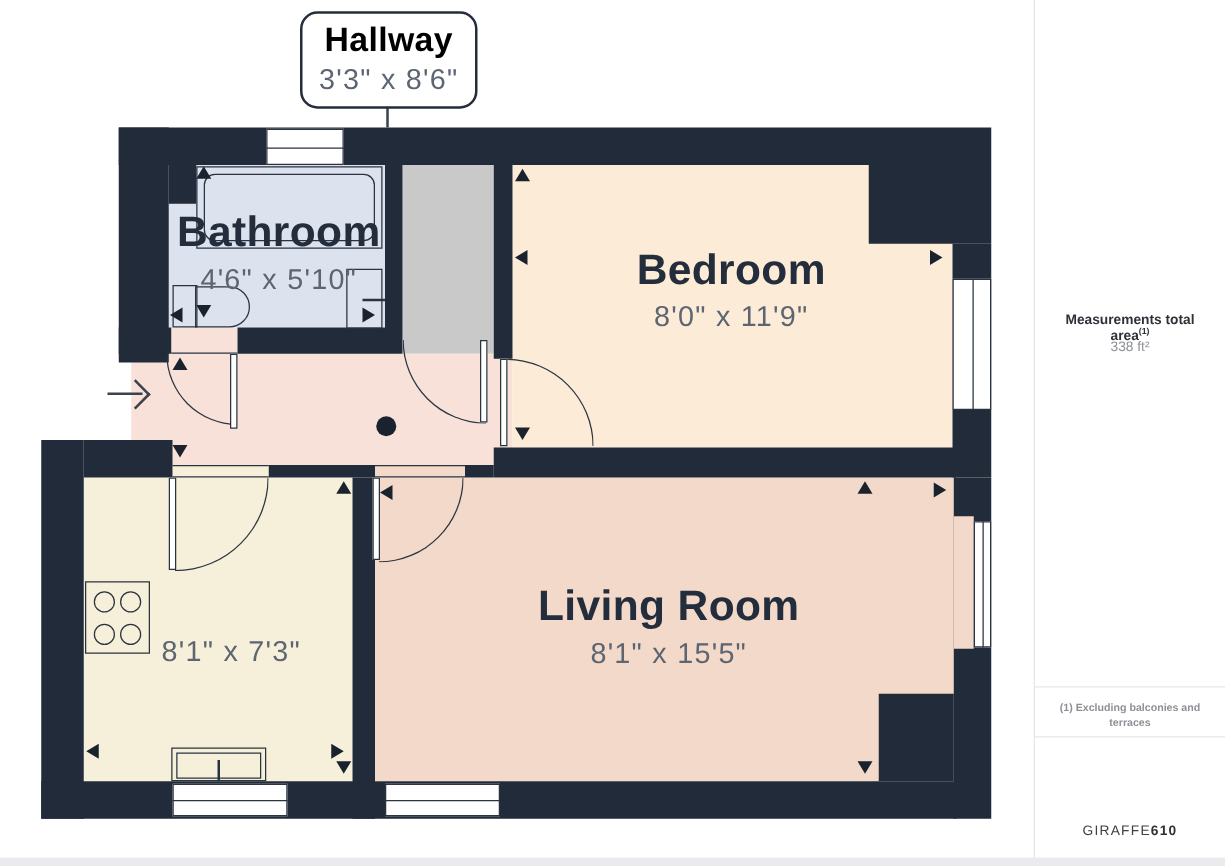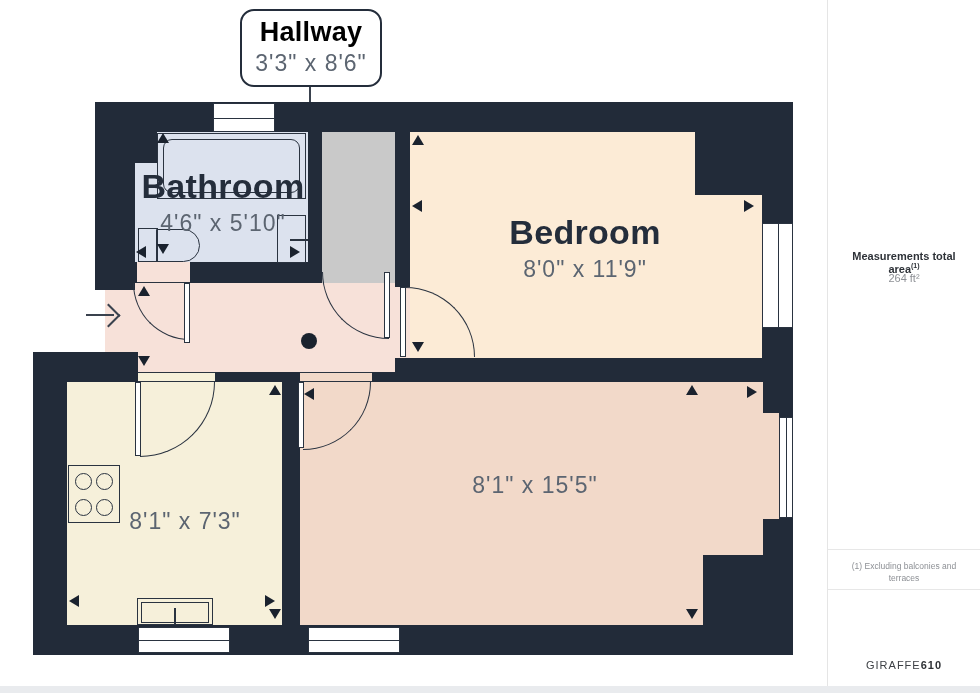--- a/index.html
+++ b/index.html
@@ -37,21 +37,21 @@
   #callout .room-name{font-size:27px;}
   #callout .room-dims{font-size:23px;margin-top:2px;}
   #callout-line{position:absolute;left:309px;top:85px;width:2px;height:17px;background:#3a424e;z-index:5;}
   
   #side-divider{position:absolute;left:827px;top:0;width:1px;height:686px;background:#e5e5e5;}
   .side-text{position:absolute;left:836px;width:136px;text-align:center;color:#8d9095;}
   #area-label{top:250px;font-size:11px;font-weight:700;color:#2e3238;}
   #area-label sup{font-size:7px;}
   #area-value{top:272px;font-size:11px;color:#8d9095;}
   .side-rule{position:absolute;left:828px;width:152px;height:0;border-top:1px solid #e7e7e7;}
-  #footnote{top:561px;font-size:8.5px;line-height:1.4;}
+  #footnote{top:561px;font-size:8.5px;line-height:1.4;font-weight:bold;}
   #disclaimer{top:600px;left:842px;width:124px;font-size:8.5px;line-height:1.6;}
   #brand{top:659px;font-size:11px;letter-spacing:1px;color:#3d4045;}
   #brand .b{font-weight:800;color:#2e3135;}
   #bottom-strip{position:absolute;left:0;top:686px;width:980px;height:7px;background:#e9ebee;}
   .dot{position:absolute;left:301px;top:333px;width:16px;height:16px;border-radius:50%;background:#1a222e;}
   .thr{position:absolute;box-sizing:border-box;}
   .entry-line{position:absolute;left:86px;top:314px;width:28px;height:2px;background:#3a424e;}
   .entry-head{position:absolute;left:100px;top:307px;width:15px;height:15px;border-top:2px solid #3a424e;border-right:2px solid #3a424e;transform:rotate(45deg);}
   .fix-line{position:absolute;background:var(--line);}
   .circle{position:absolute;width:17px;height:17px;border:1.6px solid var(--line);border-radius:50%;box-sizing:border-box;}
@@ -140,28 +140,29 @@
   <div class="leaf" style="left:298px;top:382px;width:6px;height:66px;"></div>
 
   <div class="entry-line"></div>
   <div class="entry-head"></div>
   <div class="dot"></div>
 
   <div class="room-label" style="left:123px;top:168px;width:200px;">
     <div class="room-name">Bathroom</div>
     <div class="room-dims">4'6" x 5'10"</div>
   </div>
-  <div class="room-label" style="left:460px;top:214px;width:250px;">
+  <div class="room-label" style="left:460px;top:198px;width:250px;">
     <div class="room-name">Bedroom</div>
     <div class="room-dims">8'0" x 11'9"</div>
   </div>
   <div class="room-label" style="left:95px;top:503px;width:180px;">
     <div class="room-dims">8'1" x 7'3"</div>
   </div>
   <div class="room-label" style="left:405px;top:467px;width:260px;">
+    <div class="room-name">Living Room</div>
     <div class="room-dims">8'1" x 15'5"</div>
   </div>
 
   <div id="callout">
     <div class="room-name">Hallway</div>
     <div class="room-dims">3'3" x 8'6"</div>
   </div>
   <div id="callout-line"></div>
 
   <div id="arrows">
@@ -182,21 +183,21 @@
       <div class="tri up" style="left: 686px; top: 385px;"></div>
       <div class="tri down" style="left: 686px; top: 609px;"></div>
       <div class="tri right" style="left: 747px; top: 386px;"></div>
       <div class="tri left" style="left: 304px; top: 388px;"></div>
     </div>
 
   <div id="side-divider"></div>
   <div id="area-label" class="side-text">
     <span>Measurements total area</span><sup>(1)</sup>
   </div>
-  <div id="area-value" class="side-text">264 ft²</div>
+  <div id="area-value" class="side-text">338 ft²</div>
   <div class="side-rule" style="top:549px;"></div>
   <div id="footnote" class="side-text">(1) Excluding balconies and terraces</div>
   <div class="side-rule" style="top:589px;"></div>
   <div id="brand" class="side-text">
     <span>GIRAFFE</span><span class="b">610</span>
   </div>
   <div id="bottom-strip"></div>
 
 </div>
 

